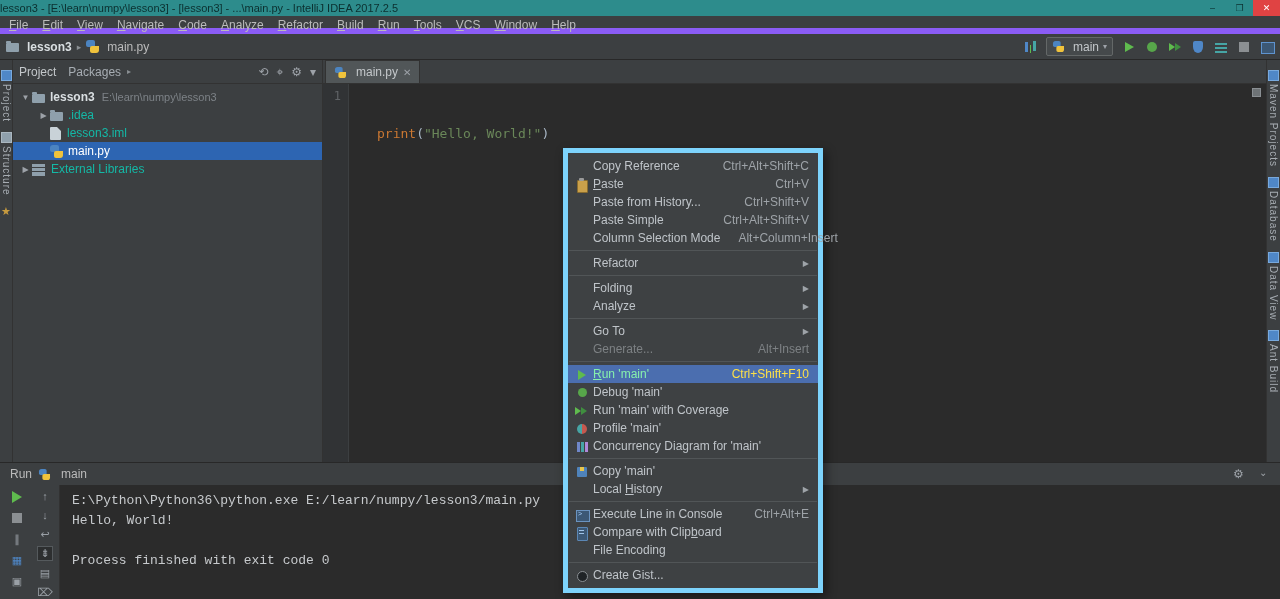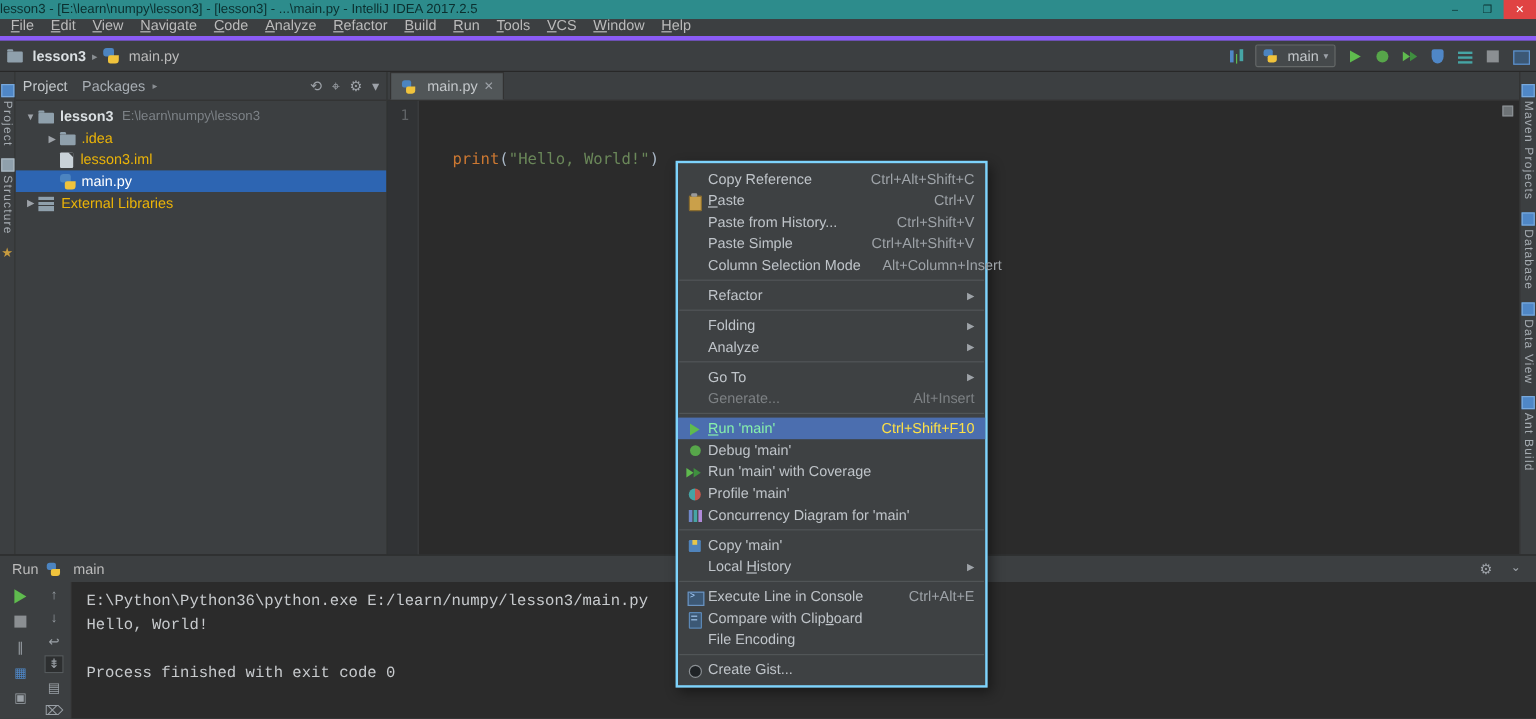--- a/index.html
+++ b/index.html
@@ -9,21 +9,21 @@
   .app{position:relative;width:1280px;height:599px;display:flex;flex-direction:column;background:#3c3f41;overflow:hidden}
 
   
   .titlebar{height:16px;background:#2d8c8c;display:flex;align-items:center;flex:none}
   .title-text{flex:1;font-size:11px;color:#0b2f2f;white-space:nowrap;overflow:hidden}
   .win-controls{display:flex;flex:none}
   .win-btn{width:27px;height:16px;display:flex;align-items:center;justify-content:center;font-size:9px;color:#0b2f2f;cursor:default}
   .win-btn.close{background:#e04343;color:#ffffff}
 
   
-  .menubar{height:18px;background:#3c3f41;display:flex;align-items:flex-end;padding-left:2px;flex:none;border-bottom:4px solid #8b5cf6}
+  .menubar{height:18px;background:#3c3f41;display:flex;align-items:flex-start;padding-left:2px;flex:none;border-bottom:6px solid #8b5cf6}
   .menu-item{padding:0 7px;height:18px;line-height:18px;color:#bbbbbb;white-space:nowrap}
 
   
   .navbar{height:26px;background:#3c3f41;display:flex;align-items:center;padding:0 6px;flex:none;border-bottom:1px solid #282828}
   .crumbs{display:flex;align-items:center;gap:5px}
   .crumb{display:flex;align-items:center;gap:4px}
   .crumb-label{color:#bbbbbb}
   .crumb-label.bold{font-weight:bold;color:#dadfe2}
   .crumb-sep{color:#8a8f93;font-size:9px}
   .nav-toolbar{margin-left:auto;display:flex;align-items:center;gap:9px}
@@ -61,21 +61,21 @@
   .pp-title{color:#c3c7ca}
   .pp-sec{color:#a7adb3;margin-left:6px}
   .pp-arrow{font-size:8px;color:#8a8f93}
   .pp-icons{margin-left:auto;display:flex;align-items:center;gap:8px}
   .g-ic{font-size:12px;color:#9da2a8;line-height:14px}
   .tree{flex:1;overflow:hidden;padding-top:4px}
   .tree-row{height:18px;display:flex;align-items:center;white-space:nowrap}
   .tree-row.selected{background:#2d65b2}
   .tree-row.selected .tree-label{color:#ffffff}
   .tree-arrow{width:13px;font-size:8px;color:#9da2a8;text-align:center;flex:none}
-  .tree-label{color:#eab308;margin-left:1px}
+  .tree-label{color:#14b8a6;margin-left:1px}
   .tree-label.bold{font-weight:bold;color:#dadfe2}
   .tree-path{color:#7d8287;margin-left:7px;font-size:11px}
 
   
   .ic{display:inline-block;position:relative;flex:none}
   .ic-folder{width:13px;height:9px;background:#8fa0ac;border-radius:1px;margin:2px 4px 0 0}
   .ic-folder::before{content:"";position:absolute;top:-2px;left:0;width:5px;height:2px;background:#8fa0ac;border-radius:1px 1px 0 0}
   .ic-python{width:13px;height:13px;margin-right:4px}
   .ic-python::before{content:"";position:absolute;left:0;top:0;width:9px;height:7px;background:#4c84c0;border-radius:3px 2px 0 2px}
   .ic-python::after{content:"";position:absolute;right:0;bottom:0;width:9px;height:7px;background:#f0c33c;border-radius:2px 0 3px 2px}
@@ -109,21 +109,21 @@
   .rp-col{display:flex;flex-direction:column;gap:5px;align-items:center;width:22px}
   .rt-ic{width:16px;height:16px;display:flex;align-items:center;justify-content:center;font-size:11px;color:#9aa0a6;position:relative}
   .rt-ic.sel{background:#2d2f30;border:1px solid #555a5d}
   .rt-tri::before{content:"";border-left:10px solid #5fbb4e;border-top:6px solid transparent;border-bottom:6px solid transparent}
   .rt-stop::before{content:"";width:10px;height:10px;background:#8b8f92;display:block}
   .rt-grid{color:#4f87c7}
   .console{flex:1;background:#2b2b2b;padding:6px 0 0 12px;font-family:"Liberation Mono",monospace;font-size:13px;line-height:20px;color:#c7cacd;overflow:hidden}
   .console-line{white-space:pre}
 
   
-  .context-menu{position:absolute;left:563px;top:134px;width:260px;background:#3e4143;border:2px solid #7dd3fc;box-shadow:3px 4px 10px rgba(0,0,0,.45);padding:4px 0;z-index:50}
+  .context-menu{position:absolute;left:563px;top:148px;width:260px;background:#3e4143;border:5px solid #7dd3fc;box-shadow:3px 4px 10px rgba(0,0,0,.45);padding:4px 0;z-index:50}
   .cm-item{height:18px;display:flex;align-items:center;padding:0 9px 0 5px}
   .cm-ico{width:19px;height:15px;position:relative;flex:none;margin-right:1px}
   .cm-label{color:#bfc4c9;white-space:nowrap}
   .cm-short{margin-left:auto;padding-left:18px;color:#9ea3a8;white-space:nowrap}
   .cm-arrow{margin-left:auto;font-size:8px;color:#9ea3a8}
   .cm-item.hl{background:#4b6eaf}
   .cm-item.hl .cm-label{color:#86efac}
   .cm-item.hl .cm-short{color:#fde047}
   .cm-item.dis .cm-label,.cm-item.dis .cm-short{color:#7d8184}
   .cm-sep{height:1px;background:#515557;margin:3px 1px}

